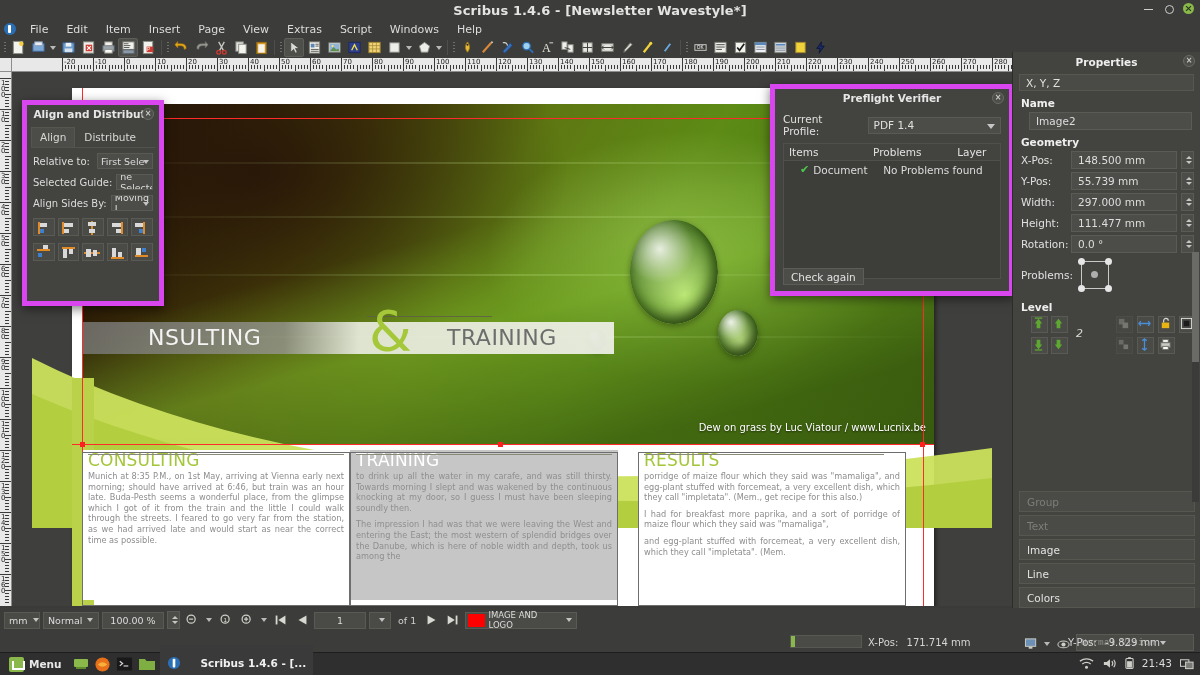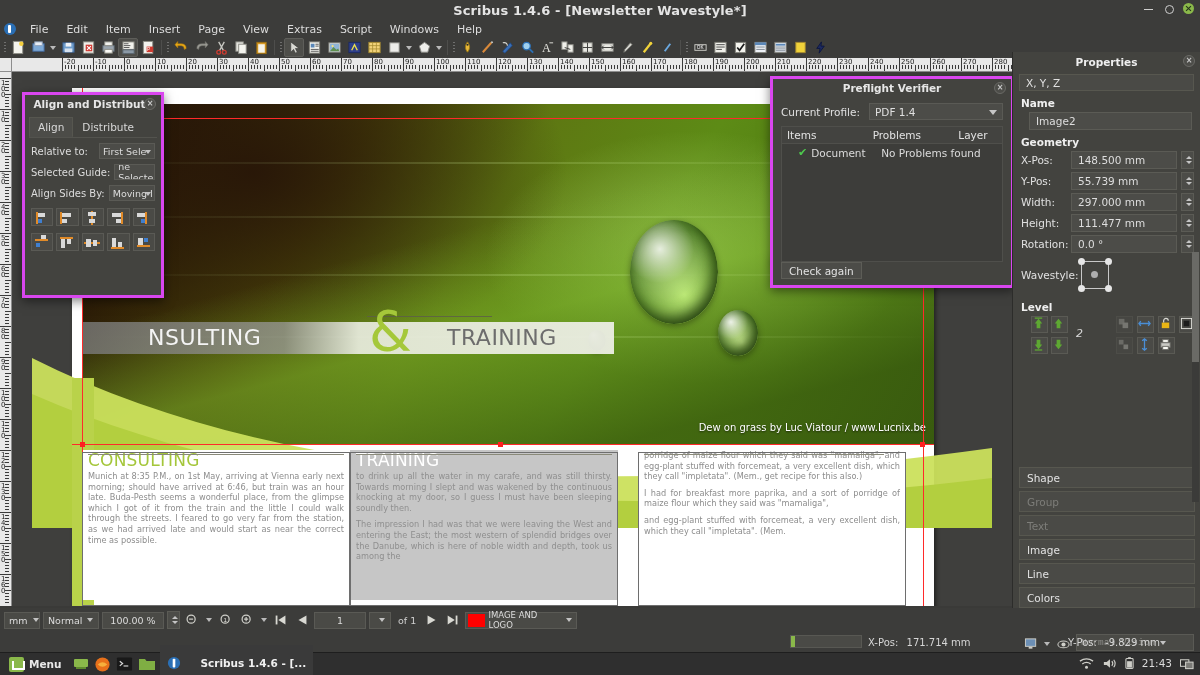--- a/index.html
+++ b/index.html
@@ -122,22 +122,22 @@
   .colbody p{ margin-bottom:6px;}
   .col.c2 .colbody{ color:#8f8f8f;}
 
   
   .guide{ position:absolute; background:#ff2a2a; pointer-events:none;}
   .selframe{ position:absolute; border:1px solid #6e6e6e; pointer-events:none;}
   .handle{ position:absolute; width:5px;height:5px;background:#ff2020;}
   .greenbar{ position:absolute; background:#b9d24a;}
 
   
-  .win{ position:absolute; background:#43433f; border:3px solid #d946ef;
-     box-shadow:0 3px 10px rgba(0,0,0,.5);}
+  .win{ position:absolute; background:#43433f; border:5px solid #d946ef;
+     box-shadow:0 3px 10px rgba(0,0,0,.5);margin-top:8px;}
   .win-title{ height:18px; background:#43433f; display:flex;align-items:center;justify-content:center;
      font-size:10.5px; font-weight:bold; color:#e6e6e6; position:relative;}
   .win-x{ position:absolute; right:5px; top:3px; width:12px;height:12px;border-radius:50%;
      background:#4d4d49; border:1px solid #6a6a66; color:#c9c9c9; font-size:8px; line-height:10px;
      text-align:center; cursor:pointer;}
   #alignwin{ left:22px; top:92px; width:142px; height:206px;}
   .tabs{ display:flex; margin:4px 4px 0 4px; border-bottom:1px solid #53534e;}
   .tab{ padding:3px 8px; font-size:10.5px; color:#d8d8d8; cursor:pointer; border:1px solid transparent;}
   .tab.on{ background:#4c4c48; border:1px solid #56564f; border-bottom-color:#4c4c48;}
   .frow{ display:flex; align-items:center; margin:5px 6px 0 6px; gap:4px;}
@@ -1146,20 +1146,21 @@
         <div class="col c2">
           <div class="colrule" style="left:6px;width:256px;"></div>
           <div class="colhead white">TRAINING</div>
           <div class="colbody">
             <p>to drink up all the water in my carafe, and was still thirsty. Towards morning I slept and was wakened by the continuous knocking at my door, so I guess I must have been sleeping soundly then.</p>
             <p>The impression I had was that we were leaving the West and entering the East; the most western of splendid bridges over the Danube, which is here of noble width and depth, took us among the</p>
           </div>
         </div>
         <div class="col c3">
           <div class="colrule" style="left:6px;width:240px;"></div>
+          <div class="colhead green">RESULTS</div>
           <div class="colbody">
             <p>porridge of maize flour which they said was "mamaliga", and egg-plant stuffed with forcemeat, a very excellent dish, which they call "impletata". (Mem., get recipe for this also.)</p>
             <p>I had for breakfast more paprika, and a sort of porridge of maize flour which they said was "mamaliga",</p>
             <p>and egg-plant stuffed with forcemeat, a very excellent dish, which they call "impletata". (Mem.</p>
           </div>
         </div>
       </div>
 
       <div class="guide" style="left:0;top:30px;width:862px;height:1px;"></div>
       <div class="guide" style="left:0;top:356px;width:862px;height:1px;"></div>
@@ -1376,21 +1377,21 @@
       <div class="pp-fval">111.477 mm</div>
       <div class="spin"></div>
     </div>
     <div class="pp-frow">
       <div class="pp-flbl">Rotation:</div>
       <div class="pp-fval">0.0 °</div>
       <div class="spin"></div>
     </div>
 
     <div class="pp-frow" style="margin-top:8px;">
-      <div class="pp-flbl" style="width:56px;">Wavestyle:</div>
+      <div class="pp-flbl" style="width:56px;">Problems:</div>
       <div class="basepoint">
         <i class="bpdot" style="left:-4px;top:-4px;"></i>
         <i class="bpdot" style="right:-4px;top:-4px;"></i>
         <i class="bpdot" style="left:-4px;bottom:-4px;"></i>
         <i class="bpdot" style="right:-4px;bottom:-4px;"></i>
         <i class="bpdot" style="left:9px;top:9px;background:#aeaeae;"></i>
       </div>
     </div>
 
     <div class="pp-sec" style="margin-top:12px;">Level</div>
@@ -1455,21 +1456,20 @@
       <div class="lvlbtn" style="position:absolute;left:137px;top:22px;">
         <svg width="13" height="13" viewBox="0 0 14 14">
             <rect x="2" y="5" width="10" height="5" fill="#c9c9c3" stroke="#6b6b66"></rect>
             <rect x="4" y="1.5" width="6" height="3.5" fill="#f0f0ea" stroke="#6b6b66"></rect>
             <rect x="4" y="9" width="6" height="3.5" fill="#fafaf4" stroke="#6b6b66"></rect>
           </svg>
       </div>
     </div>
 
     <div style="position:absolute;left:0;bottom:0;width:188px;">
-      <div class="pp-acc">Shape</div>
       <div class="pp-acc dis">Group</div>
       <div class="pp-acc dis">Text</div>
       <div class="pp-acc">Image</div>
       <div class="pp-acc">Line</div>
       <div class="pp-acc">Colors</div>
     </div>
     <div class="pp-scroll">
         <i></i>
       </div>
   </div>

